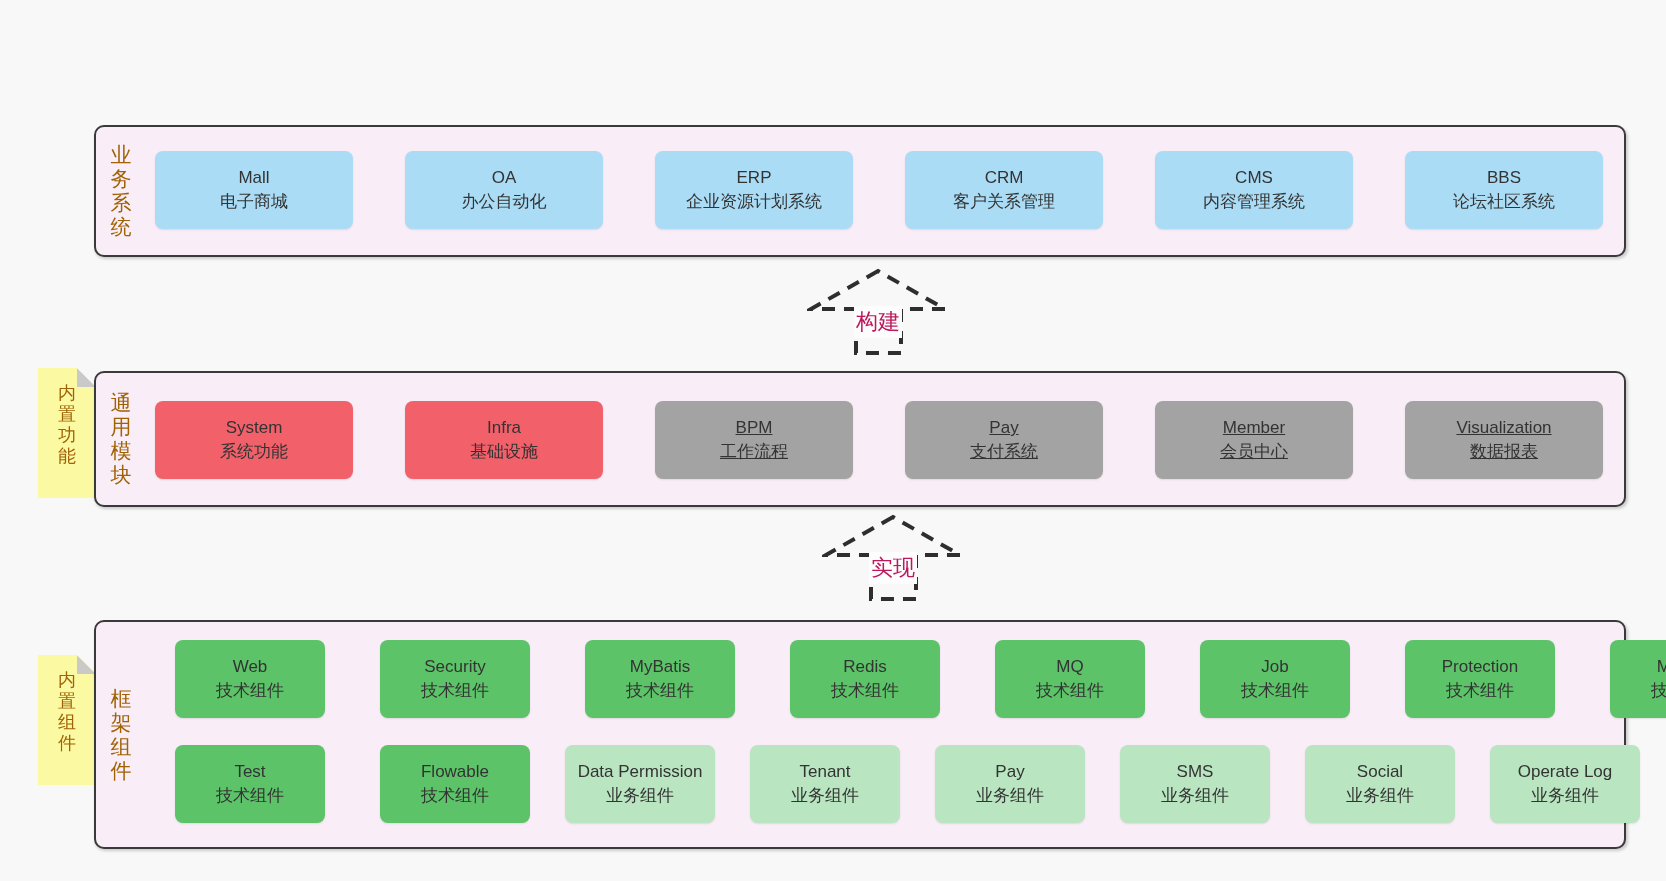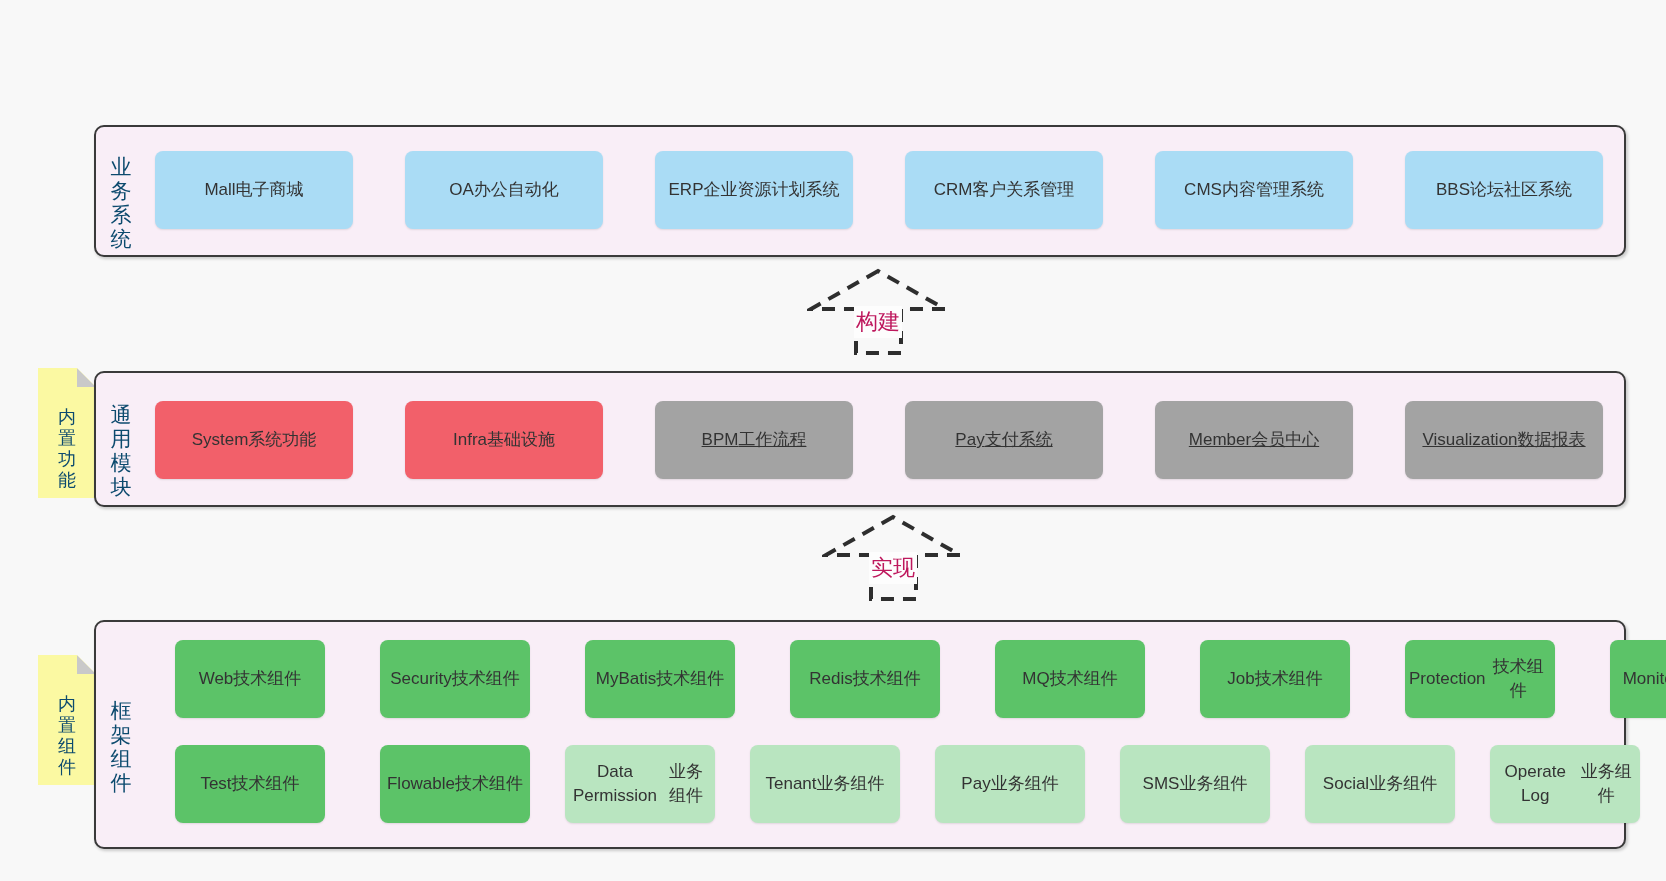--- a/index.html
+++ b/index.html
@@ -17,34 +17,34 @@
   }
   #layer-business{top:125px;height:128px;}
   #layer-modules{top:371px;height:132px;}
   #layer-components{top:620px;height:225px;}
   .layer-label{
     position:absolute;left:13px;top:0;bottom:0;
     display:flex;align-items:center;
   }
   .vtext{
     width:24px;font-size:21px;line-height:24px;letter-spacing:0;
-    word-break:break-all;text-align:center;color:#0c4a6e;margin-top:24px;
+    word-break:break-all;text-align:center;color:#a16207;
   }
   .boxes-row{
     position:absolute;left:59px;display:flex;
   }
   .row-wide{gap:52px;}
   .row-narrow{gap:35px;}
   #row-business{top:24px;}
   #row-modules{top:28px;justify-content:space-between;}
   #row-comp-1{top:18px;}
   #row-comp-2{top:123px;}
   .box{
     height:78px;border-radius:8px;
-    display:flex;flex-direction:row;justify-content:center;align-items:center;
+    display:flex;flex-direction:column;justify-content:center;align-items:center;
     text-align:center;font-size:17px;line-height:24px;color:#333;
     box-shadow:0 1px 2px rgba(0,0,0,0.10);
     padding:0 4px;box-sizing:border-box;
   }
   .row-wide .box{width:198px;}
   .row-narrow .box{width:150px;}
   .v-blue{background:#aadcf5;}
   .v-red{background:#f2606a;}
   .v-pink{background:#a3a3a3;text-decoration:underline;}
   .v-green{background:#5cc368;margin-left:20px;}

